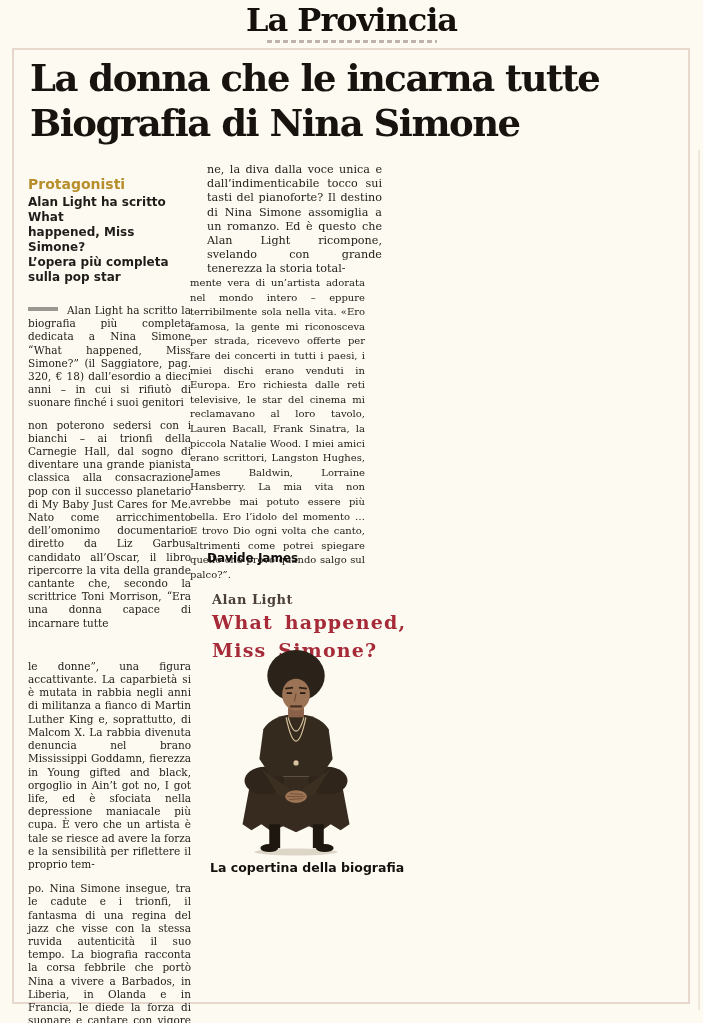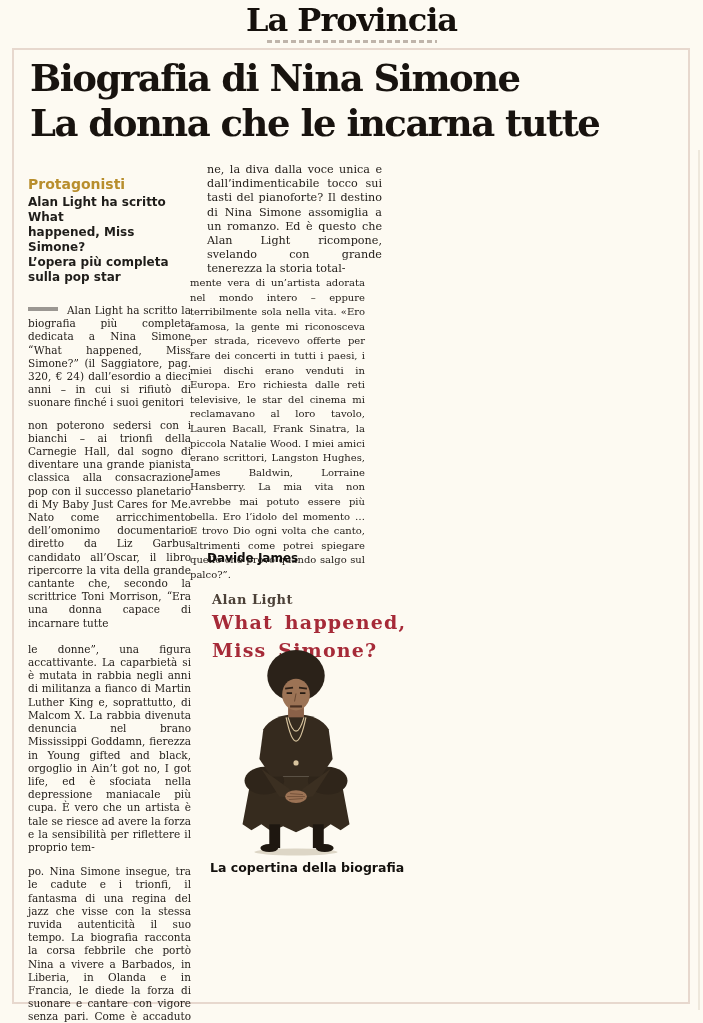--- a/index.html
+++ b/index.html
@@ -41,21 +41,21 @@
   .kicker-text {
     font-family:"DejaVu Sans", sans-serif; font-weight:bold;
     font-size:12px; line-height:15px; color:#1f1d1a;
     white-space:pre-line; margin-bottom:19px;
   }
   .body-par {
     font-size:10.5px; line-height:13.2px; text-align:justify;
     color:#26211d; hyphens:none;
   }
   .par-l1 { margin-bottom:9px; }
-  .par-l2 { margin-bottom:13px; }
+  .par-l2 { margin-bottom:30px; }
   .par-l3 { margin-bottom:11px; }
   .lead-bar {
     display:inline-block; width:30px; height:4px; background:#9b9792;
     margin-right:9px; vertical-align:middle; position:relative; top:-2px;
   }
   
   .par-ma { position:absolute; left:207px; top:163px; width:175px;
     font-size:11.2px; line-height:14.2px; text-align:justify; }
   .par-mb { position:absolute; left:190px; top:276px; width:175px;
     font-size:10px; line-height:14.6px; text-align:justify; }
@@ -93,32 +93,32 @@
 
 <div class="page">
 
   <div class="masthead">La Provincia</div>
   <div class="tagline-bar"></div>
 
   <div class="article-box"></div>
   <div class="scan-edge"></div>
 
   <div class="headline">
+    <div>La donna che le incarna tutte</div>
     <div>Biografia di Nina Simone</div>
-    <div>La donna che le incarna tutte</div>
   </div>
 
   <div class="left-col">
     <div class="kicker-label">Protagonisti</div>
     <div class="kicker-text">Alan Light ha scritto What
 happened, Miss Simone?
 L’opera più completa
 sulla pop star</div>
 
-    <p class="body-par par-l1"><span class="lead-bar"></span><span>Alan Light ha scritto la biografia più completa dedicata a Nina Simone “What happened, Miss Simone?” (il Saggiatore, pag. 320, € 24) dall’esordio a dieci anni – in cui si rifiutò di suonare finché i suoi genitori</span></p>
+    <p class="body-par par-l1"><span class="lead-bar"></span><span>Alan Light ha scritto la biografia più completa dedicata a Nina Simone “What happened, Miss Simone?” (il Saggiatore, pag. 320, € 18) dall’esordio a dieci anni – in cui si rifiutò di suonare finché i suoi genitori</span></p>
     <p class="body-par par-l2">non poterono sedersi con i bianchi – ai trionfi della Carnegie Hall, dal sogno di diventare una grande pianista classica alla consacrazione pop con il successo planetario di My Baby Just Cares for Me. Nato come arricchimento dell’omonimo documentario diretto da Liz Garbus candidato all’Oscar, il libro ripercorre la vita della grande cantante che, secondo la scrittrice Toni Morrison, “Era una donna capace di incarnare tutte</p>
     <p class="body-par par-l3">le donne”, una figura accattivante. La caparbietà si è mutata in rabbia negli anni di militanza a fianco di Martin Luther King e, soprattutto, di Malcom X. La rabbia divenuta denuncia nel brano Mississippi Goddamn, fierezza in Young gifted and black, orgoglio in Ain’t got no, I got life, ed è sfociata nella depressione maniacale più cupa. È vero che un artista è tale se riesce ad avere la forza e la sensibilità per riflettere il proprio tem-</p>
     <p class="body-par">po. Nina Simone insegue, tra le cadute e i trionfi, il fantasma di una regina del jazz che visse con la stessa ruvida autenticità il suo tempo. La biografia racconta la corsa febbrile che portò Nina a vivere a Barbados, in Liberia, in Olanda e in Francia, le diede la forza di suonare e cantare con vigore senza pari. Come è accaduto che Eunice Kathleen Waymon, la bambina nera nata nel 1933 in una famiglia povera a Tyron, Carolina del Nord, sia diventata l’immensa Nina Simo-</p>
   </div>
 
   <p class="body-par par-ma">ne, la diva dalla voce unica e dall’indimenticabile tocco sui tasti del pianoforte? Il destino di Nina Simone assomiglia a un romanzo. Ed è questo che Alan Light ricompone, svelando con grande tenerezza la storia total-</p>
   <p class="body-par par-mb">mente vera di un’artista adorata nel mondo intero – eppure terribilmente sola nella vita. «Ero famosa, la gente mi riconosceva per strada, ricevevo offerte per fare dei concerti in tutti i paesi, i miei dischi erano venduti in Europa. Ero richiesta dalle reti televisive, le star del cinema mi reclamavano al loro tavolo, Lauren Bacall, Frank Sinatra, la piccola Natalie Wood. I miei amici erano scrittori, Langston Hughes, James Baldwin, Lorraine Hansberry. La mia vita non avrebbe mai potuto essere più bella. Ero l’idolo del momento … E trovo Dio ogni volta che canto, altrimenti come potrei spiegare quello che provo quando salgo sul palco?”.</p>
   <div class="byline">Davide James</div>
 
   <div class="cover-author">Alan Light</div>

